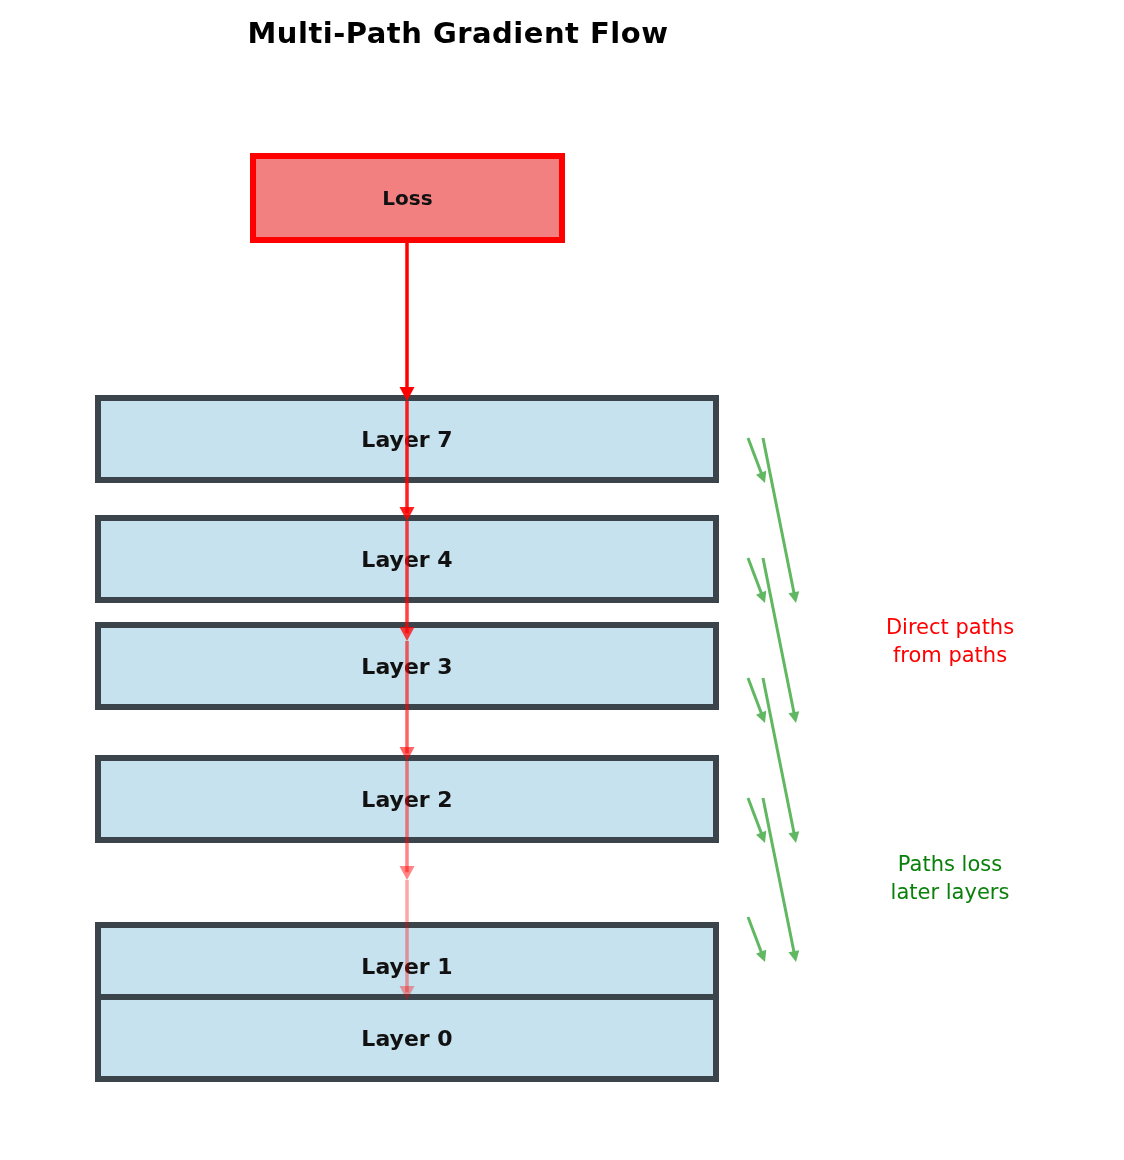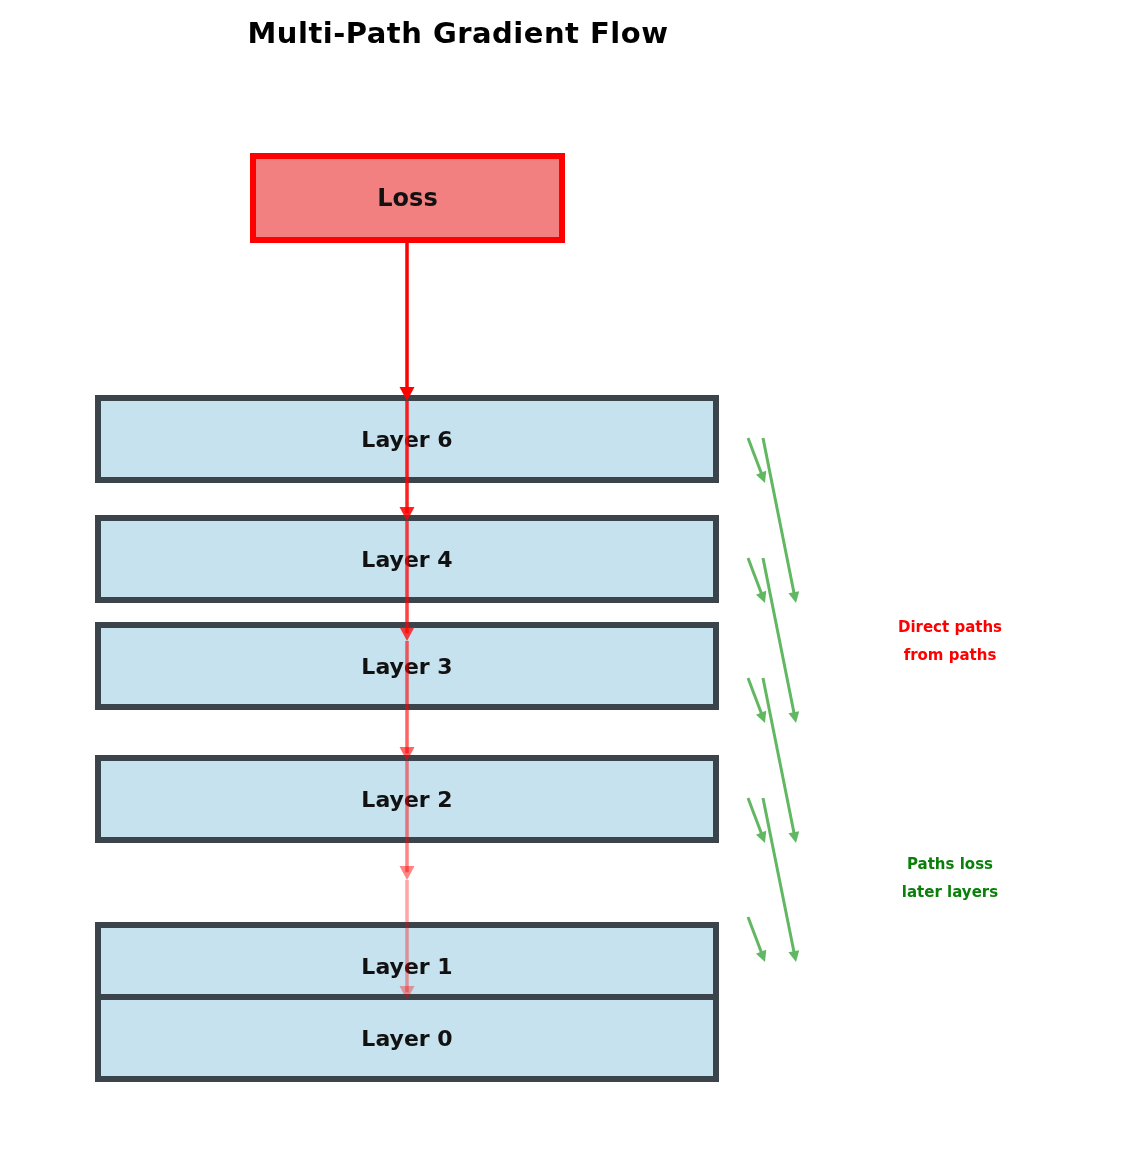--- a/index.html
+++ b/index.html
@@ -41,21 +41,21 @@
     top: 153px;
     width: 315px;
     height: 90px;
     background: var(--loss-fill);
     border: 6px solid var(--loss-border);
     display: flex;
     align-items: center;
     justify-content: center;
   }
   .loss-box .node-label {
-    font-size: 24px;
+    font-size: 20px;
     font-weight: bold;
     color: #111111;
   }
   .layer-box {
     position: absolute;
     left: 95px;
     width: 624px;
     height: 88px;
     background: var(--layer-fill);
     border: 6px solid var(--layer-border);
@@ -73,40 +73,39 @@
     left: 0;
     top: 0;
     width: 1124px;
     height: 1160px;
     pointer-events: none;
   }
   .side-label {
     position: absolute;
     transform: translate(-50%, -50%);
     text-align: center;
-    font-size: 15px;
+    font-size: 21px;
     line-height: 28px;
     white-space: nowrap;
-    font-weight: bold;
   }
 </style>
 </head>
 <body>
 
 <div id="canvas">
 
   <div class="title">Multi-Path Gradient Flow</div>
 
   <div class="loss-box">
     <span class="node-label">Loss</span>
   </div>
 
   <div id="layers">
       <div class="layer-box" style="top: 395px;">
-        <span class="node-label">Layer 6</span>
+        <span class="node-label">Layer 7</span>
       </div>
       <div class="layer-box" style="top: 515px;">
         <span class="node-label">Layer 4</span>
       </div>
       <div class="layer-box" style="top: 622px;">
         <span class="node-label">Layer 3</span>
       </div>
       <div class="layer-box" style="top: 755px;">
         <span class="node-label">Layer 2</span>
       </div>

